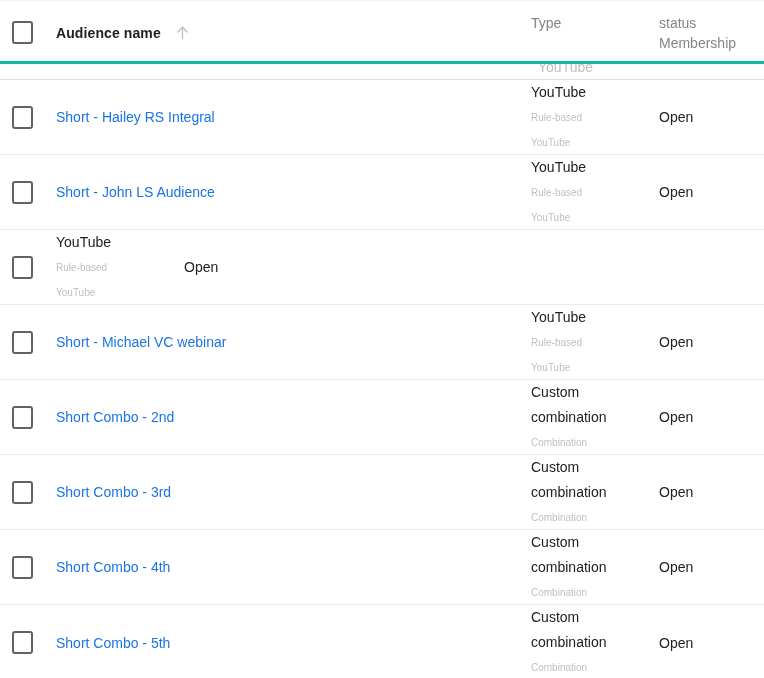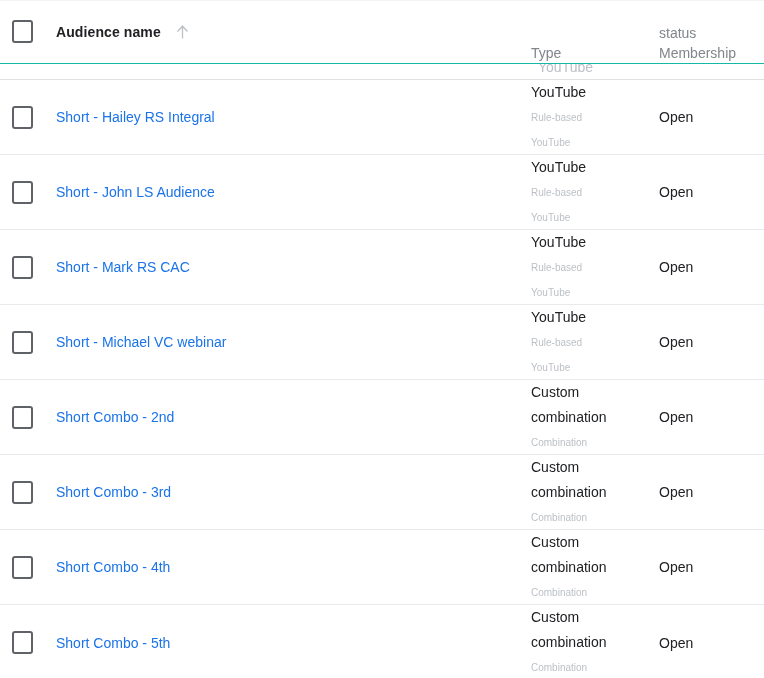--- a/index.html
+++ b/index.html
@@ -17,24 +17,24 @@
   }
 
   .table {
     width: 764px;
     position: relative;
   }
 
   
   .header-row {
     display: flex;
-    align-items: flex-end;
+    align-items: flex-start;
     height: 63px;
     box-sizing: border-box;
-    border-bottom: 1px solid #14b8a6;
+    border-bottom: 3px solid #14b8a6;
     background: #ffffff;
     position: relative;
     z-index: 5;
   }
 
   .cell-check {
     width: 56px;
     flex: 0 0 56px;
     display: flex;
     align-items: center;
@@ -249,23 +249,20 @@
     </div>
     <div class="cell-status">
       <span class="status-text">Open</span>
     </div>
   </div>
 
   <div class="row">
     <div class="cell-check">
       <div class="checkbox"></div>
     </div>
-    <div class="cell-name">
-      <a class="audience-link">Short - Mark RS CAC</a>
-    </div>
     <div class="cell-type">
       <div class="type-primary">YouTube</div>
       <div class="type-secondary">Rule-based</div>
       <div class="type-secondary">YouTube</div>
     </div>
     <div class="cell-status">
       <span class="status-text">Open</span>
     </div>
   </div>
 

